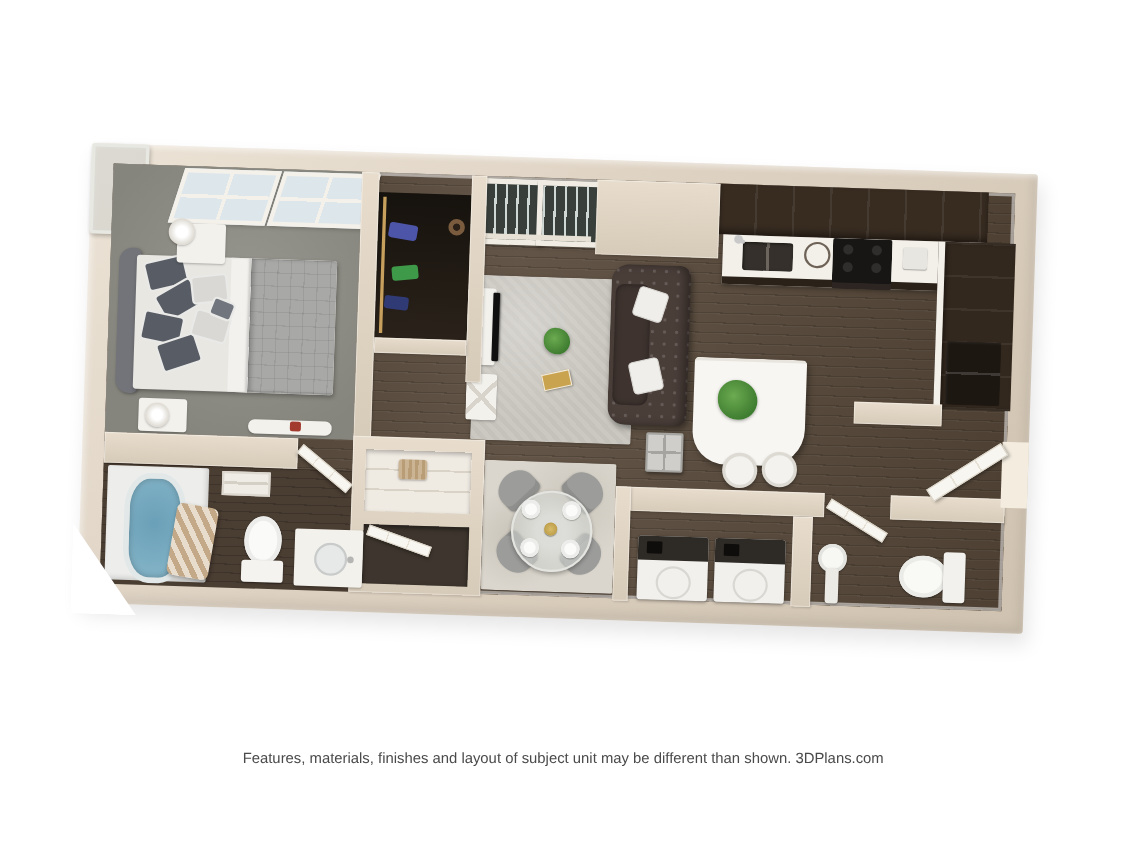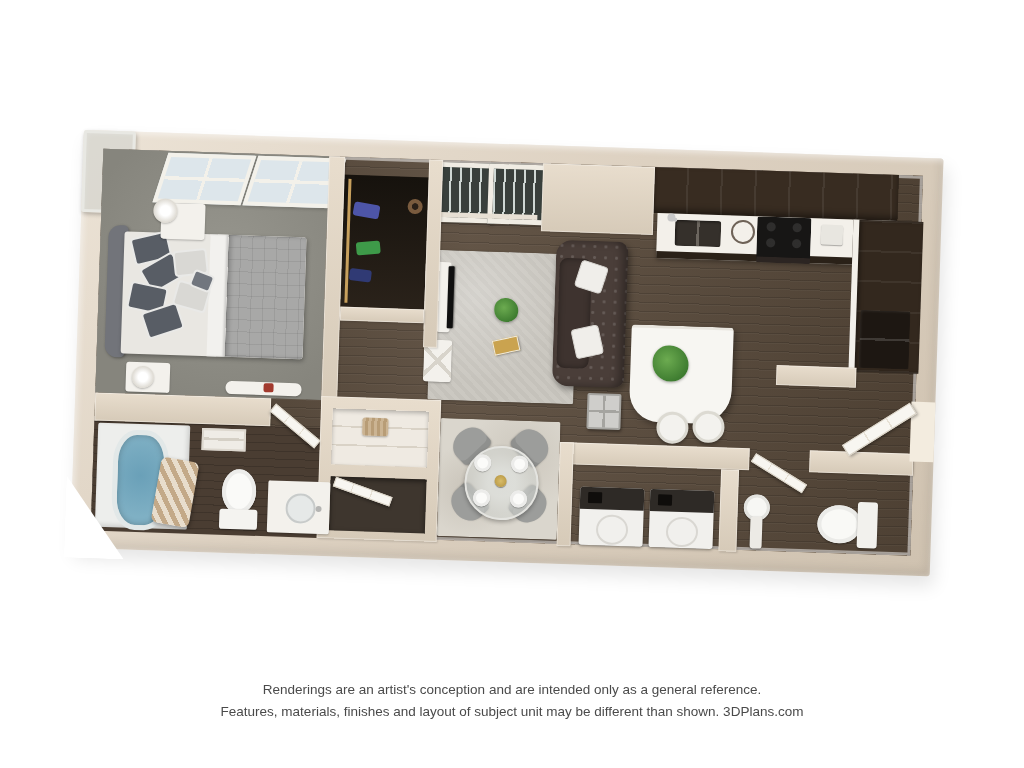--- a/index.html
+++ b/index.html
@@ -203,15 +203,14 @@
   <div class="abs" style="left:786px;top:346px;width:20px;height:46px;background:#f2f1ed;border-radius:3px;box-shadow:0 1px 2px rgba(0,0,0,.35);"></div>
   <div class="door-leaf" style="left:680px;top:300px;width:58px;height:8px;transform:rotate(30deg);transform-origin:left center;"></div>
 
   <div class="abs" style="left:836px;top:244px;width:24px;height:60px;background:#f3ecdf;"></div>
   <div class="door-leaf" style="left:758px;top:244px;width:78px;height:11px;transform:rotate(-34deg);transform-origin:right center;"></div>
 
   <div class="abs" style="left:-6px;top:346px;width:60px;height:82px;background:#ffffff;clip-path:polygon(0 0,0 100%,100% 100%);"></div>
 </div>
 
 <div class="disclaimer">
-  <div>Renderings are an artist's conception and are intended only as a general reference.</div>
   <div>Features, materials, finishes and layout of subject unit may be different than shown. 3DPlans.com</div>
 </div>
 
 </body></html>

